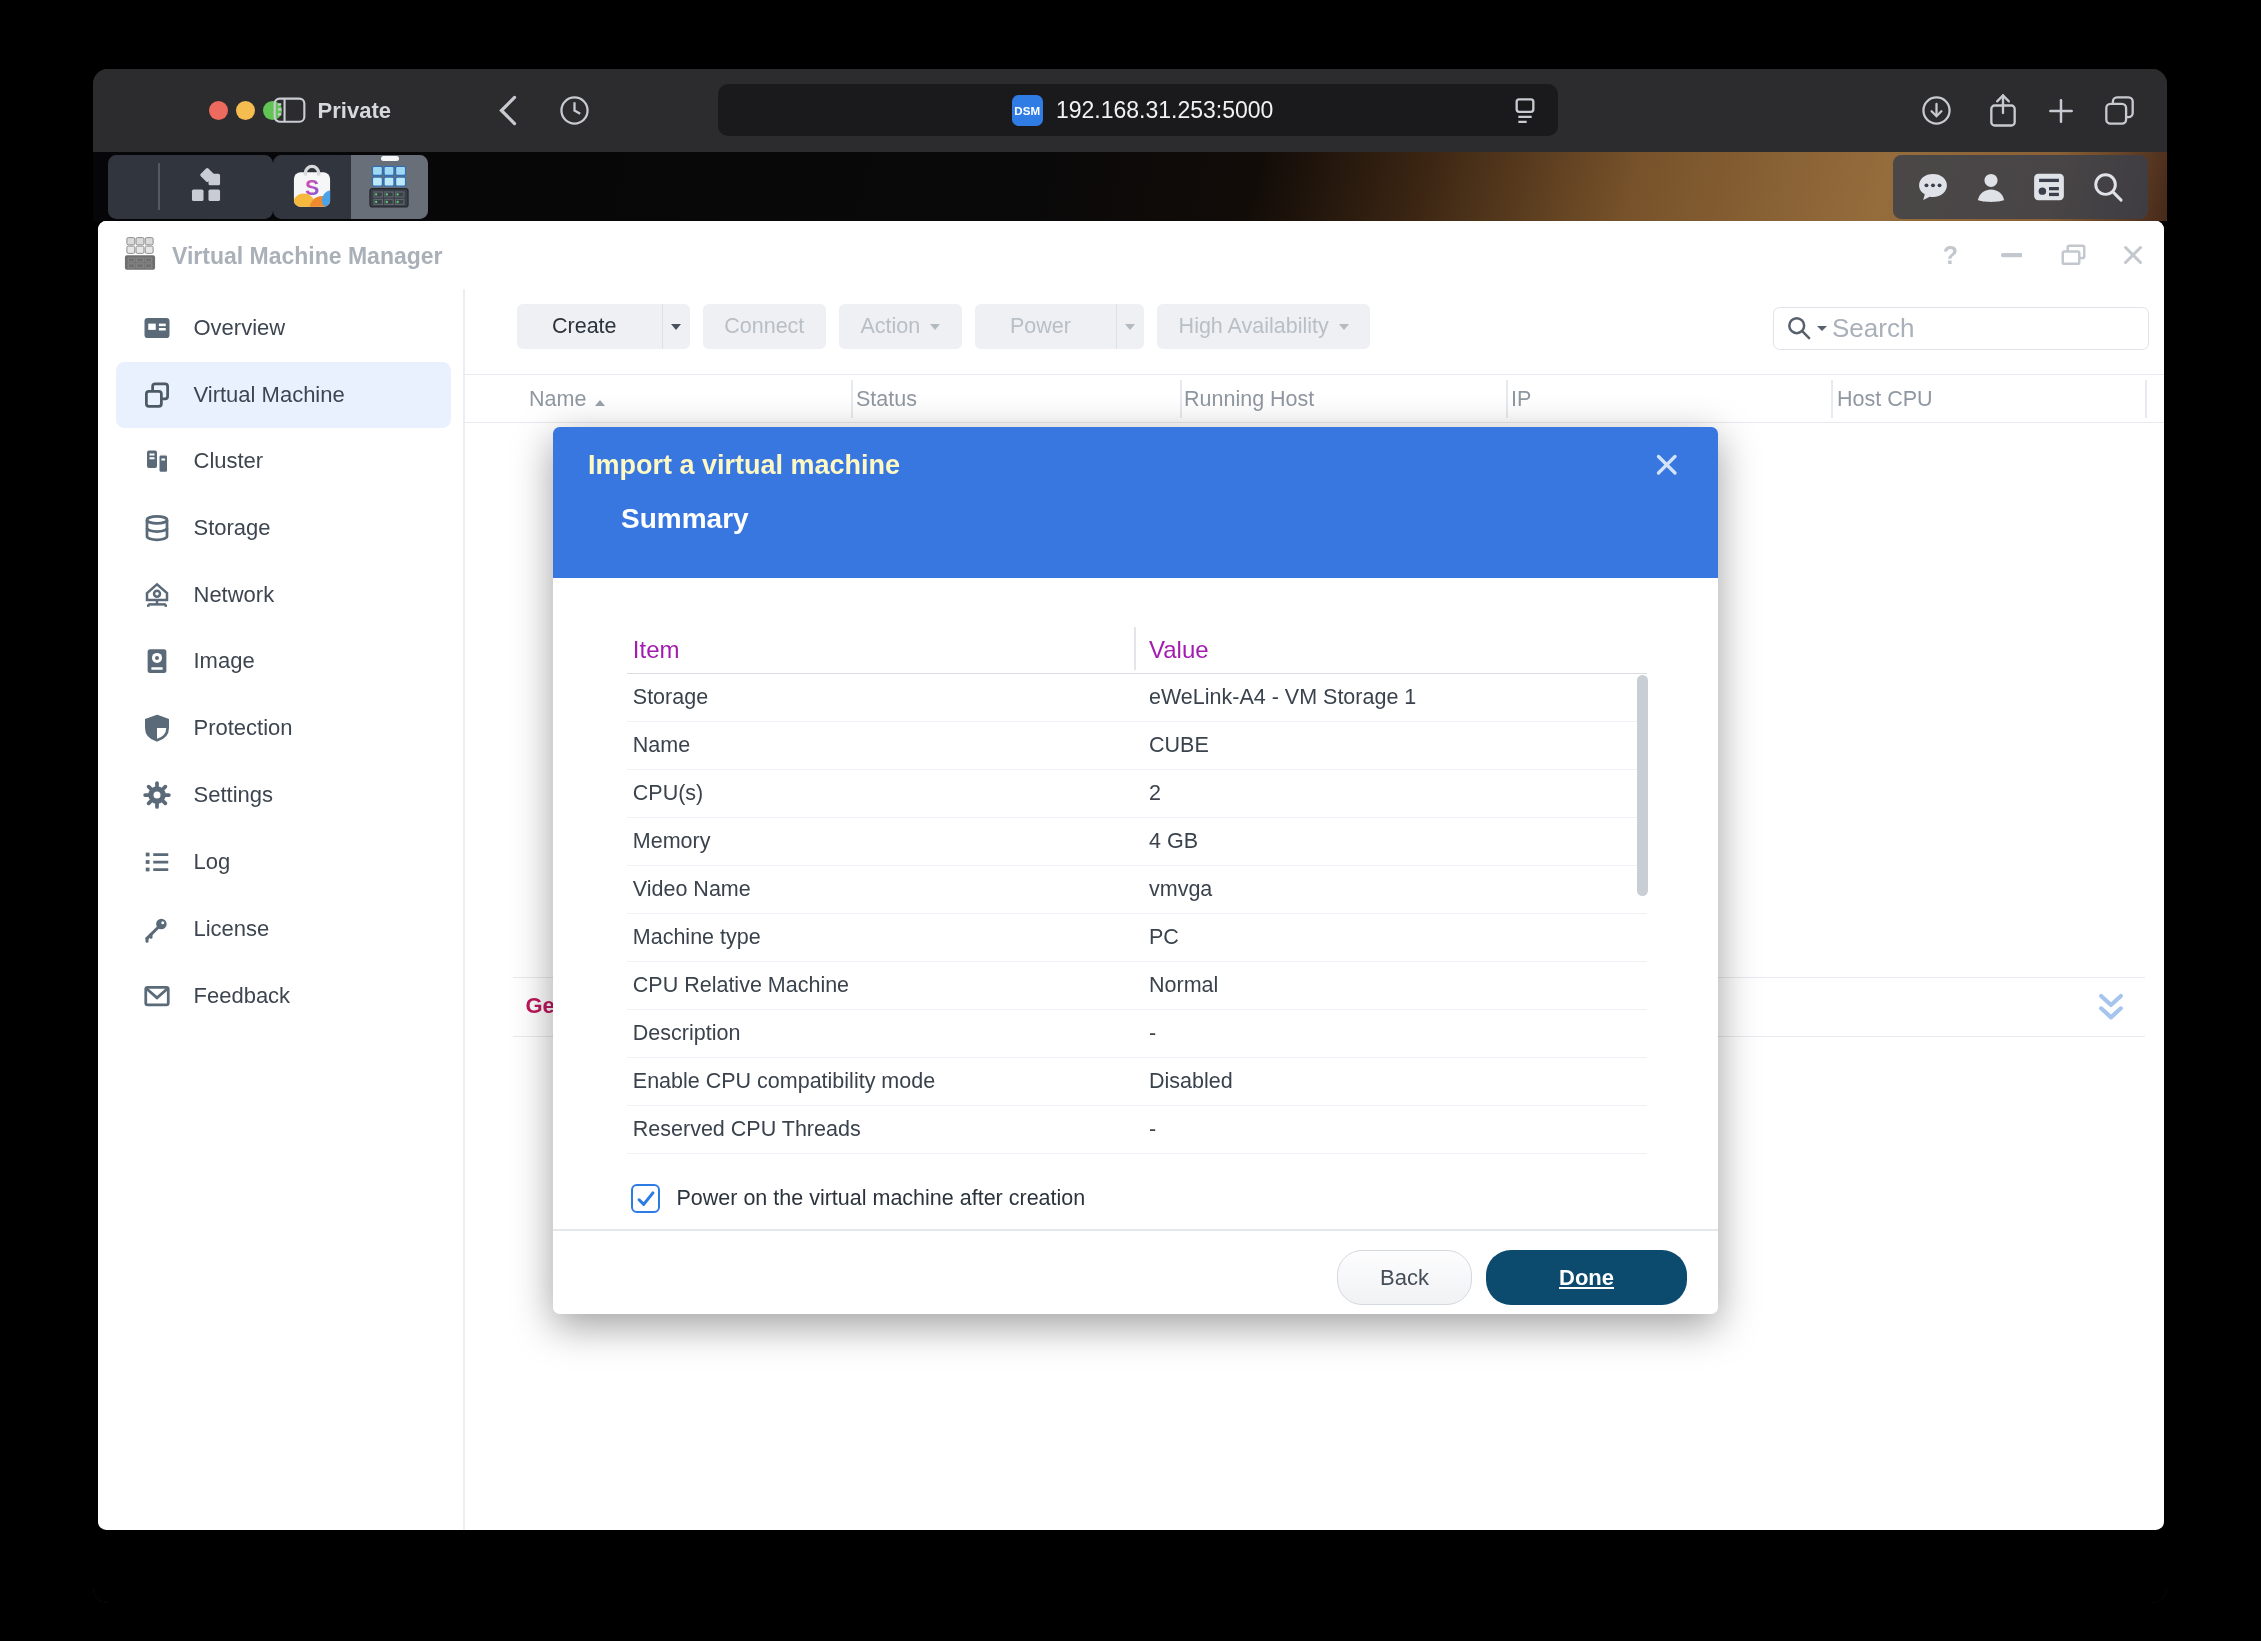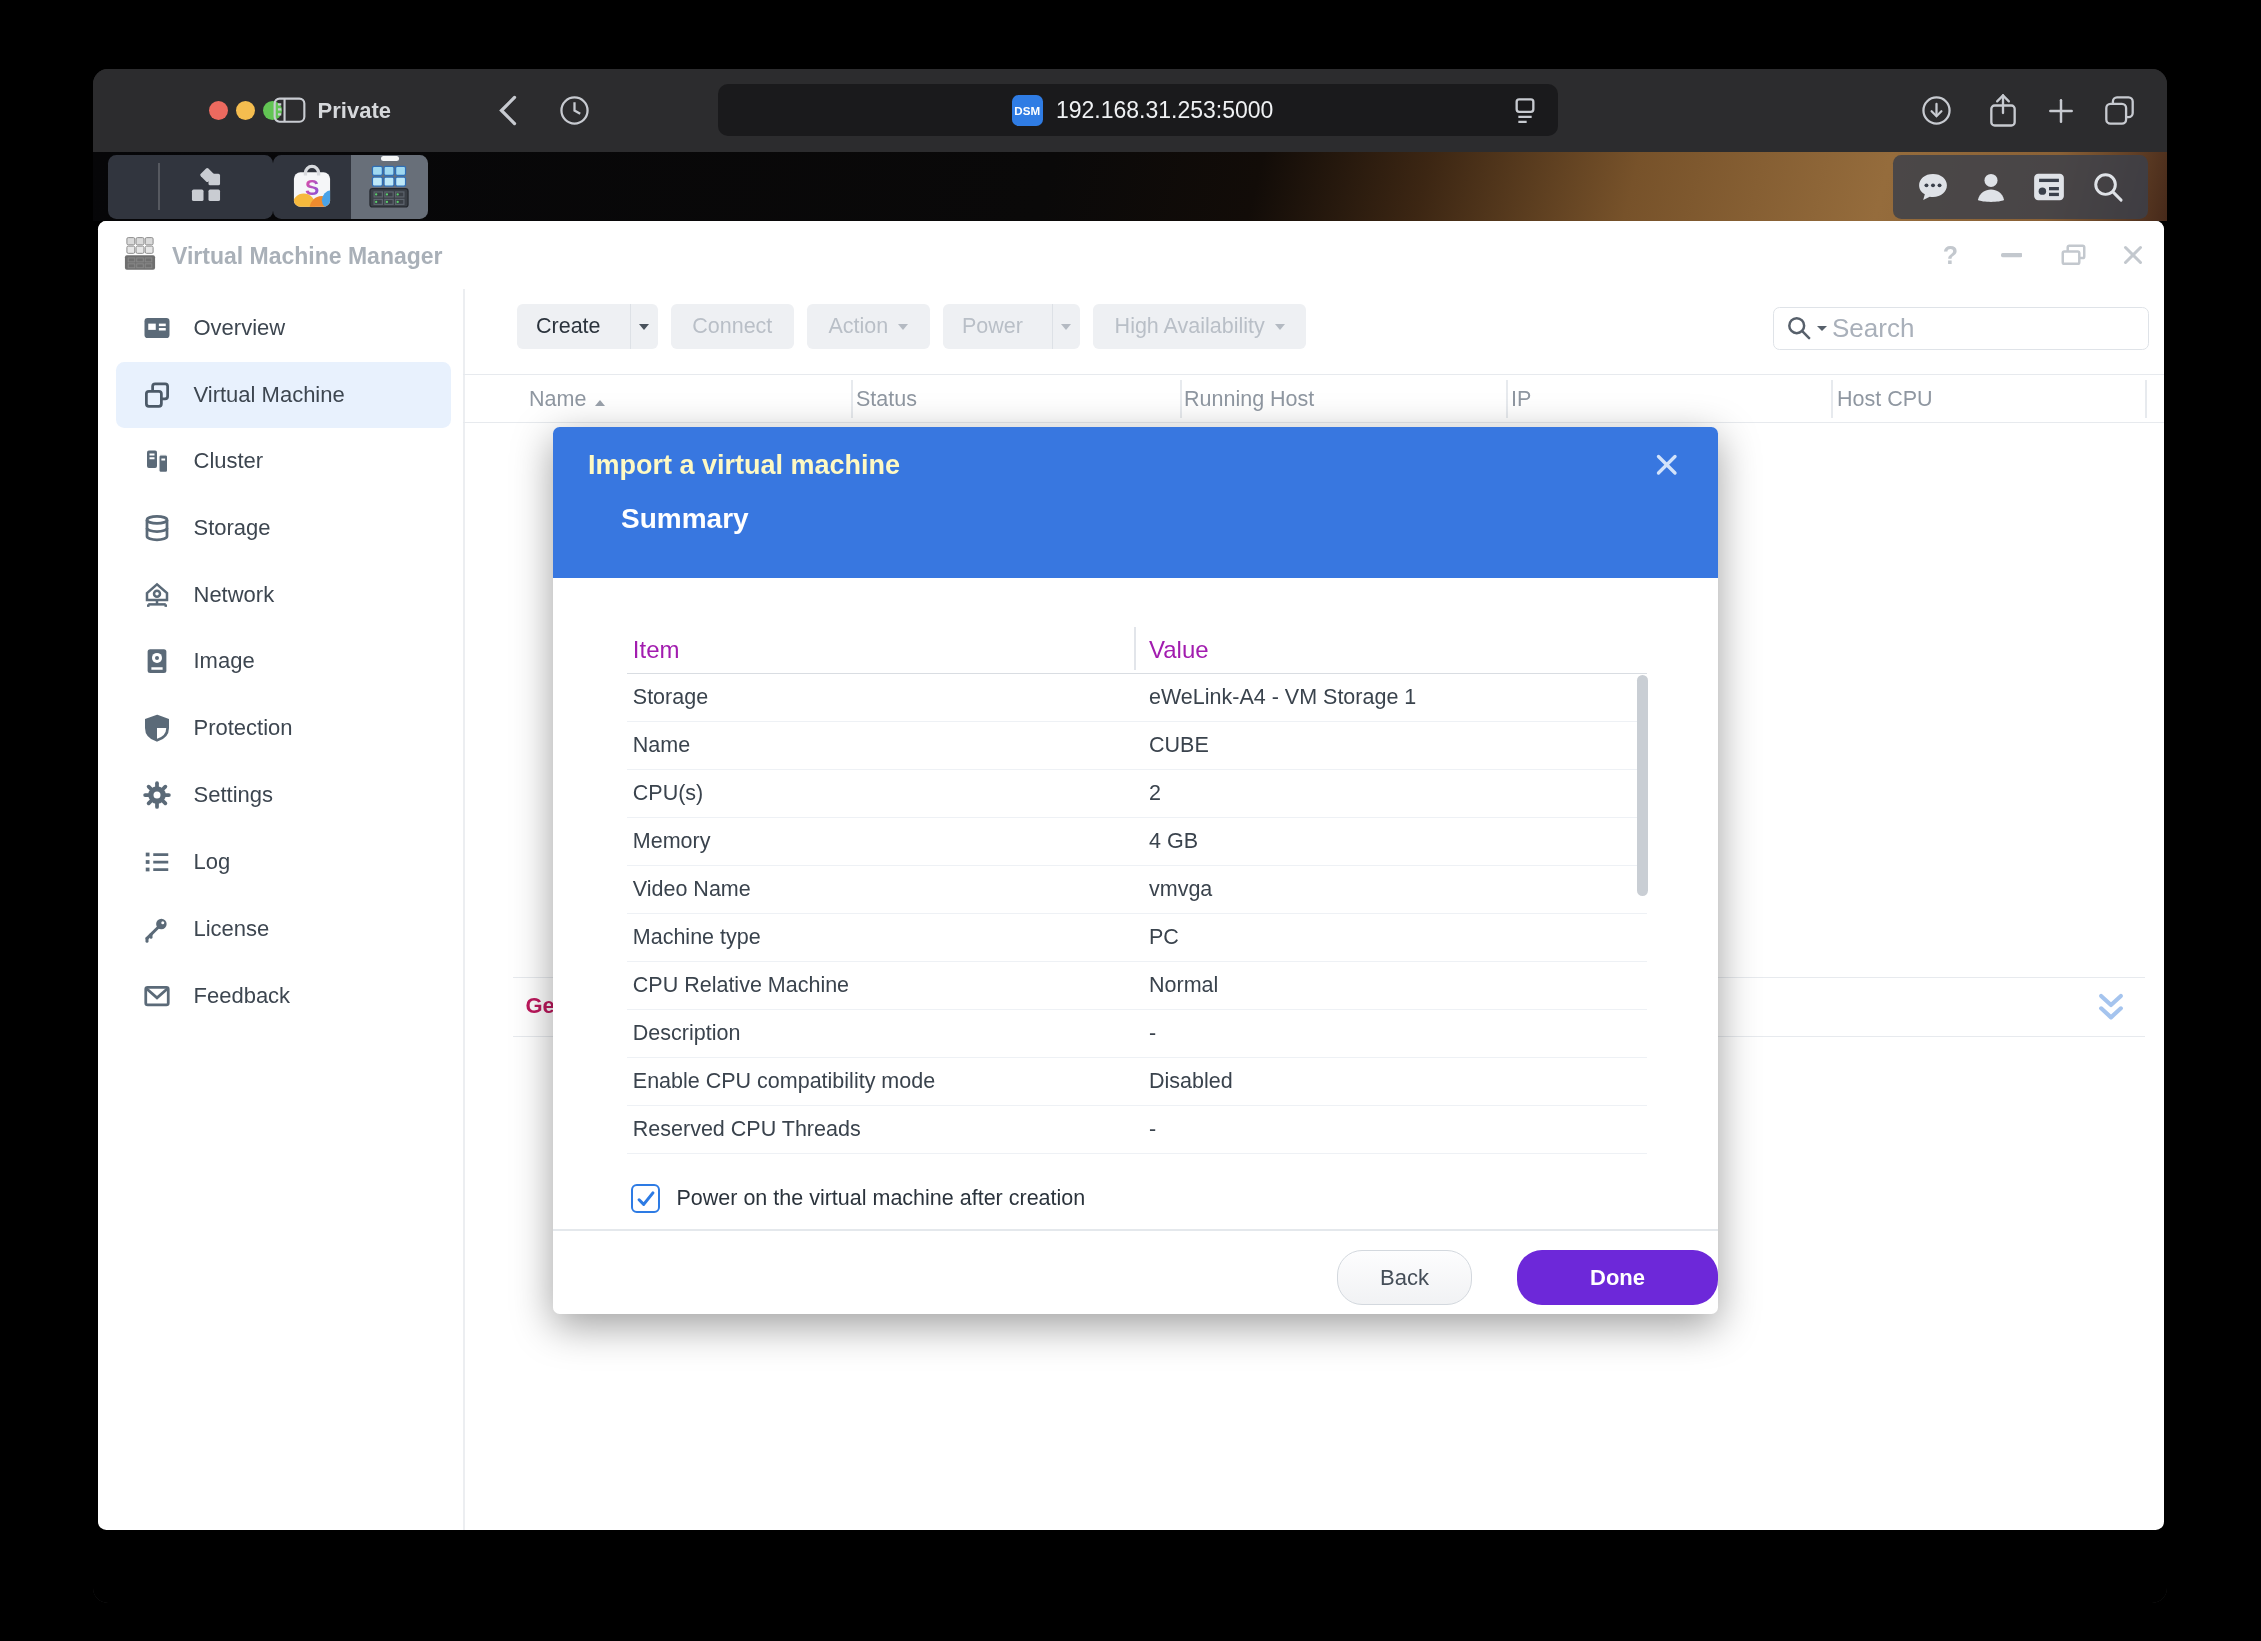--- a/index.html
+++ b/index.html
@@ -60,21 +60,21 @@
   .sidebar-item.active { background:#e8f1fd; }
   .side-ico { width:31px; height:31px; display:flex; align-items:center; justify-content:center; }
   .vdiv { position:absolute; left:365px; top:68px; bottom:0; width:1.7px; background:#eceef1; }
 
   
   .toolbar { position:absolute; left:419px; top:83px; height:45px; display:flex; gap:13.2px; }
   .tbtn { height:45px; background:#eef0f3; border-radius:5.8px; display:flex; align-items:center;
           padding:0 21.5px; font-size:21.5px; color:#b9bfc7; gap:10px; }
   .tbtn.enabled { color:#2b333c; }
   .tbtn.split { padding:0; }
-  .tbtn.split .lbl { padding:0 19px;text-align:right; }
+  .tbtn.split .lbl { padding:0 35px;text-align:right; }
   .tbtn.split .arrow-seg { width:28px; height:45px; border-left:1.7px solid #dde1e6;
           display:flex; align-items:center; justify-content:center; }
   .caret { width:0; height:0; border-left:5.8px solid transparent; border-right:5.8px solid transparent;
            border-top:6.6px solid #b4bac2; }
   .caret.dark { border-top-color:#49525c; }
   .searchbox { position:absolute; left:1675px; top:86px; width:376px; height:43px; background:#fff;
                border:1.7px solid #dfe3e8; border-radius:6.6px; display:flex; align-items:center; padding:0 11.6px; gap:5px; }
   .searchbox input { border:none; outline:none; font-size:26px; color:#14532d; width:248px;
                      font-family:"Liberation Sans",sans-serif; }
   .searchbox input::placeholder { color:#a9b0ba; }
@@ -118,21 +118,21 @@
   .chk-row { position:absolute; left:78px; top:756px; height:31px; display:flex; align-items:center; gap:16.5px; }
   .chkbox { width:29px; height:29px; border:2.5px solid #2d7be4; border-radius:5.8px; background:#fff;
             display:flex; align-items:center; justify-content:center; }
   .chk-label { font-size:21.5px; color:#2b333c; }
 
   .modal-footer-line { position:absolute; left:0; right:0; top:802px; height:1.7px; background:#e4e8ec; }
   .btn { position:absolute; top:823px; height:55px; border-radius:25px; display:flex;
          align-items:center; justify-content:center; font-size:22px; }
   .btn-back { left:784px; width:135px; background:linear-gradient(#fdfdfe,#f1f2f4);
               border:1.7px solid #d3d8de; color:#454e58; }
-  .btn-done { left:964px; width:201px; background:#6d28d9; color:#fff; font-weight:600; }
+  .btn-done { left:933px; width:201px; background:#0c4a6e; color:#fff; font-weight:600;text-decoration:underline; }
 
   svg { display:block; }
 </style>
 </head>
 <body>
 
 <div class="browser">
 
   <div class="chrome">
     <div class="tl red"></div>

